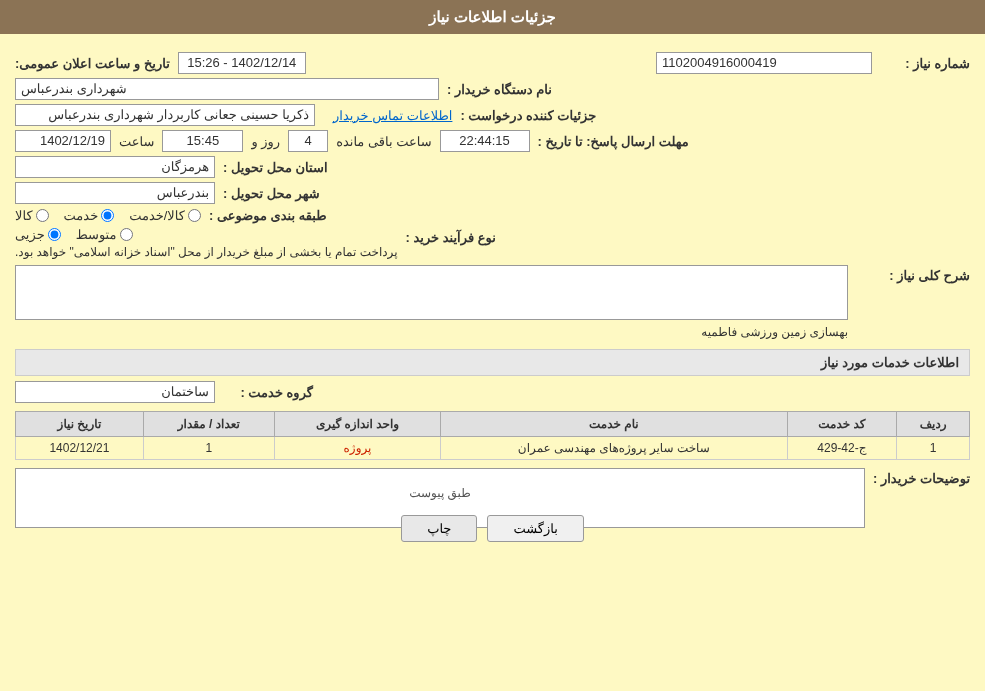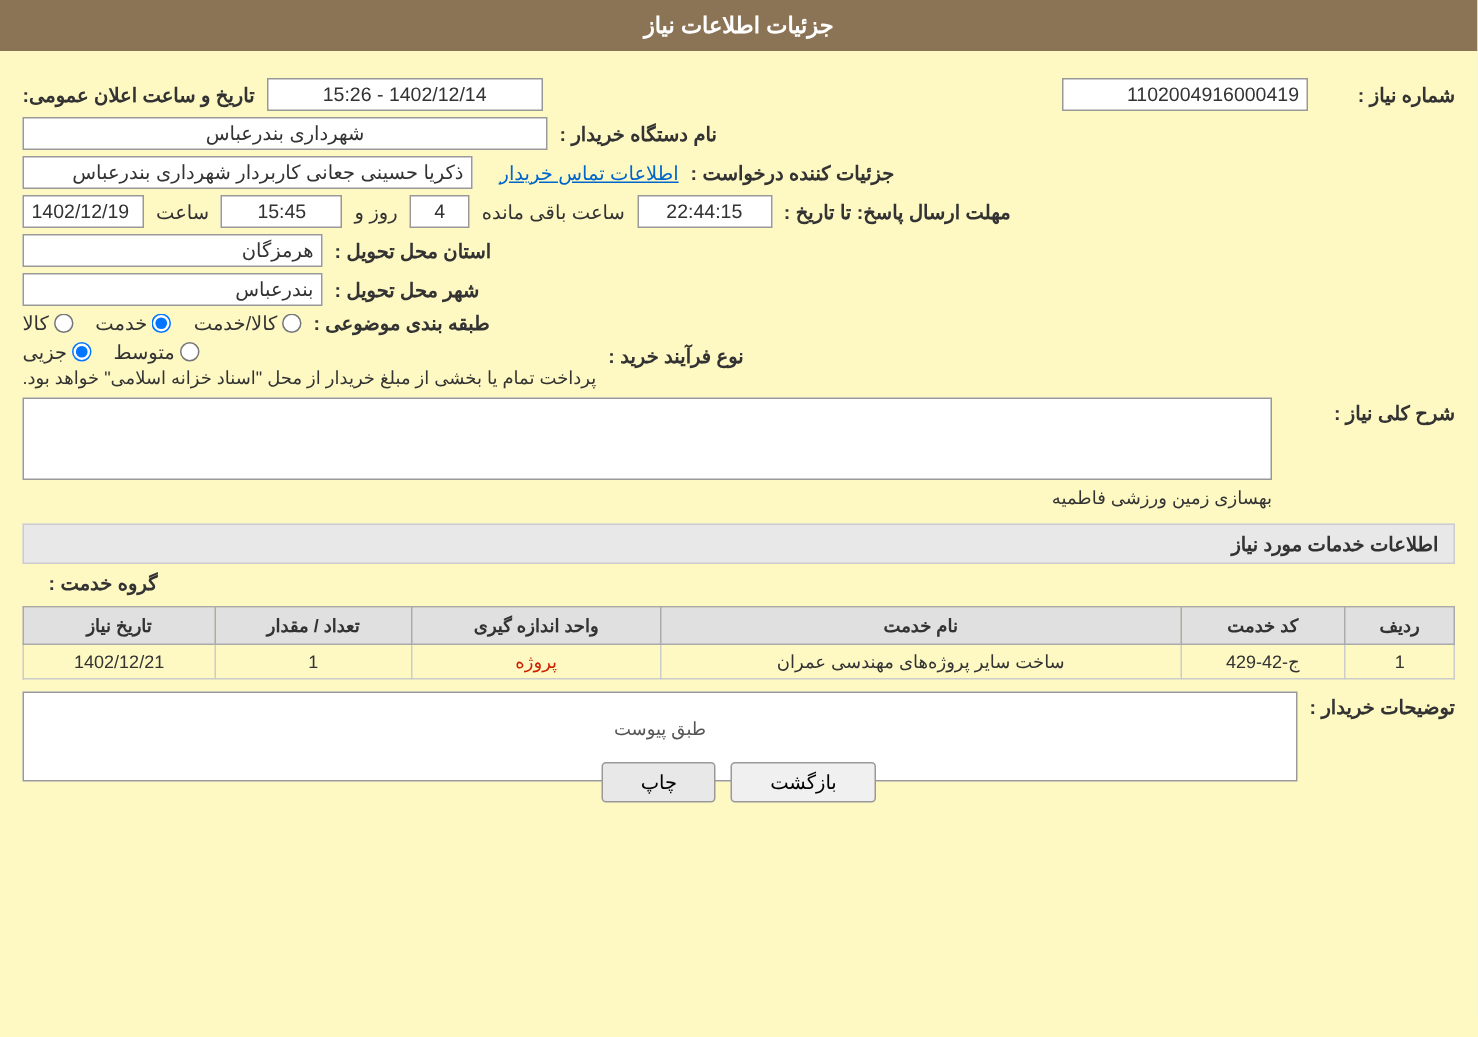--- a/index.html
+++ b/index.html
@@ -133,46 +133,46 @@
 <div class="page-wrapper">
 
   <div class="header-bar">
     <span>جزئیات اطلاعات نیاز</span>
   </div>
 
   <div class="main-content">
 
     <div class="row-line" style="justify-content: flex-end; margin-top: 8px;">
       <span class="colon-label" style="min-width:90px;">شماره نیاز :</span>
-      <div class="input-box input-medium" style="text-align:right; width:164px;">1102004916000419</div>
+      <div class="input-box input-medium" style="text-align:left; width:216px;">1102004916000419</div>
       <span style="flex:1;"></span>
-      <div class="input-box" style="width:184px; text-align:center;">1402/12/14 - 15:26</div>
+      <div class="input-box" style="width:128px; text-align:center;">1402/12/14 - 15:26</div>
       <span style="font-weight:bold;">تاریخ و ساعت اعلان عمومی:</span>
     </div>
 
     <div class="row-line" style="justify-content: flex-end;">
       <span class="colon-label" style="min-width:90px;">نام دستگاه خریدار :</span>
-      <div class="input-box" style="width:350px; text-align:center;">شهرداری بندرعباس</div>
+      <div class="input-box" style="width:424px; text-align:left;">شهرداری بندرعباس</div>
     </div>
 
     <div class="row-line" style="justify-content: flex-end;">
       <span class="colon-label" style="min-width:90px;">جزئیات کننده درخواست :</span>
       <span class="link-text" style="margin-left: 10px;">اطلاعات تماس خریدار</span>
       <div class="input-box" style="width:300px; text-align:right;">ذکریا حسینی جعانی کاربردار شهرداری بندرعباس</div>
     </div>
 
     <div class="row-line" style="justify-content: flex-end;">
       <span class="colon-label" style="min-width:90px;">مهلت ارسال پاسخ: تا تاریخ :</span>
       <div class="input-box" style="width:90px; text-align:center;">22:44:15</div>
       <span>ساعت باقی مانده</span>
       <div class="input-box" style="width:40px; text-align:center;">4</div>
       <span>روز و</span>
       <div class="input-box" style="width:81px; text-align:center;">15:45</div>
       <span>ساعت</span>
-      <div class="input-box" style="width:81px; text-align:left;">1402/12/19</div>
+      <div class="input-box" style="width:96px; text-align:right;">1402/12/19</div>
     </div>
 
     <div class="row-line" style="justify-content: flex-end;">
       <span class="colon-label" style="min-width:90px;">استان محل تحویل :</span>
       <div class="input-box" style="width:200px; text-align:right;">هرمزگان</div>
     </div>
 
     <div class="row-line" style="justify-content: flex-end;">
       <span class="colon-label" style="min-width:90px;">شهر محل تحویل :</span>
       <div class="input-box" style="width:200px; text-align:right;">بندرعباس</div>
@@ -220,20 +220,21 @@
         <div style="font-size:12px; color:#333; text-align:right; margin-top:2px;">
           <span>بهسازی زمین ورزشی فاطمیه</span>
         </div>
       </div>
     </div>
 
     <div class="section-title" style="margin-top:10px;">اطلاعات خدمات مورد نیاز</div>
 
     <div class="row-line" style="justify-content: flex-end; margin-top:5px;">
       <span class="colon-label" style="min-width:90px;">گروه خدمت :</span>
+      <div class="input-box" style="width:200px; text-align:right;">ساختمان</div>
     </div>
 
     <table class="data-table">
       <thead>
         <tr>
           <th>ردیف</th>
           <th>کد خدمت</th>
           <th>نام خدمت</th>
           <th>واحد اندازه گیری</th>
           <th>تعداد / مقدار</th>

